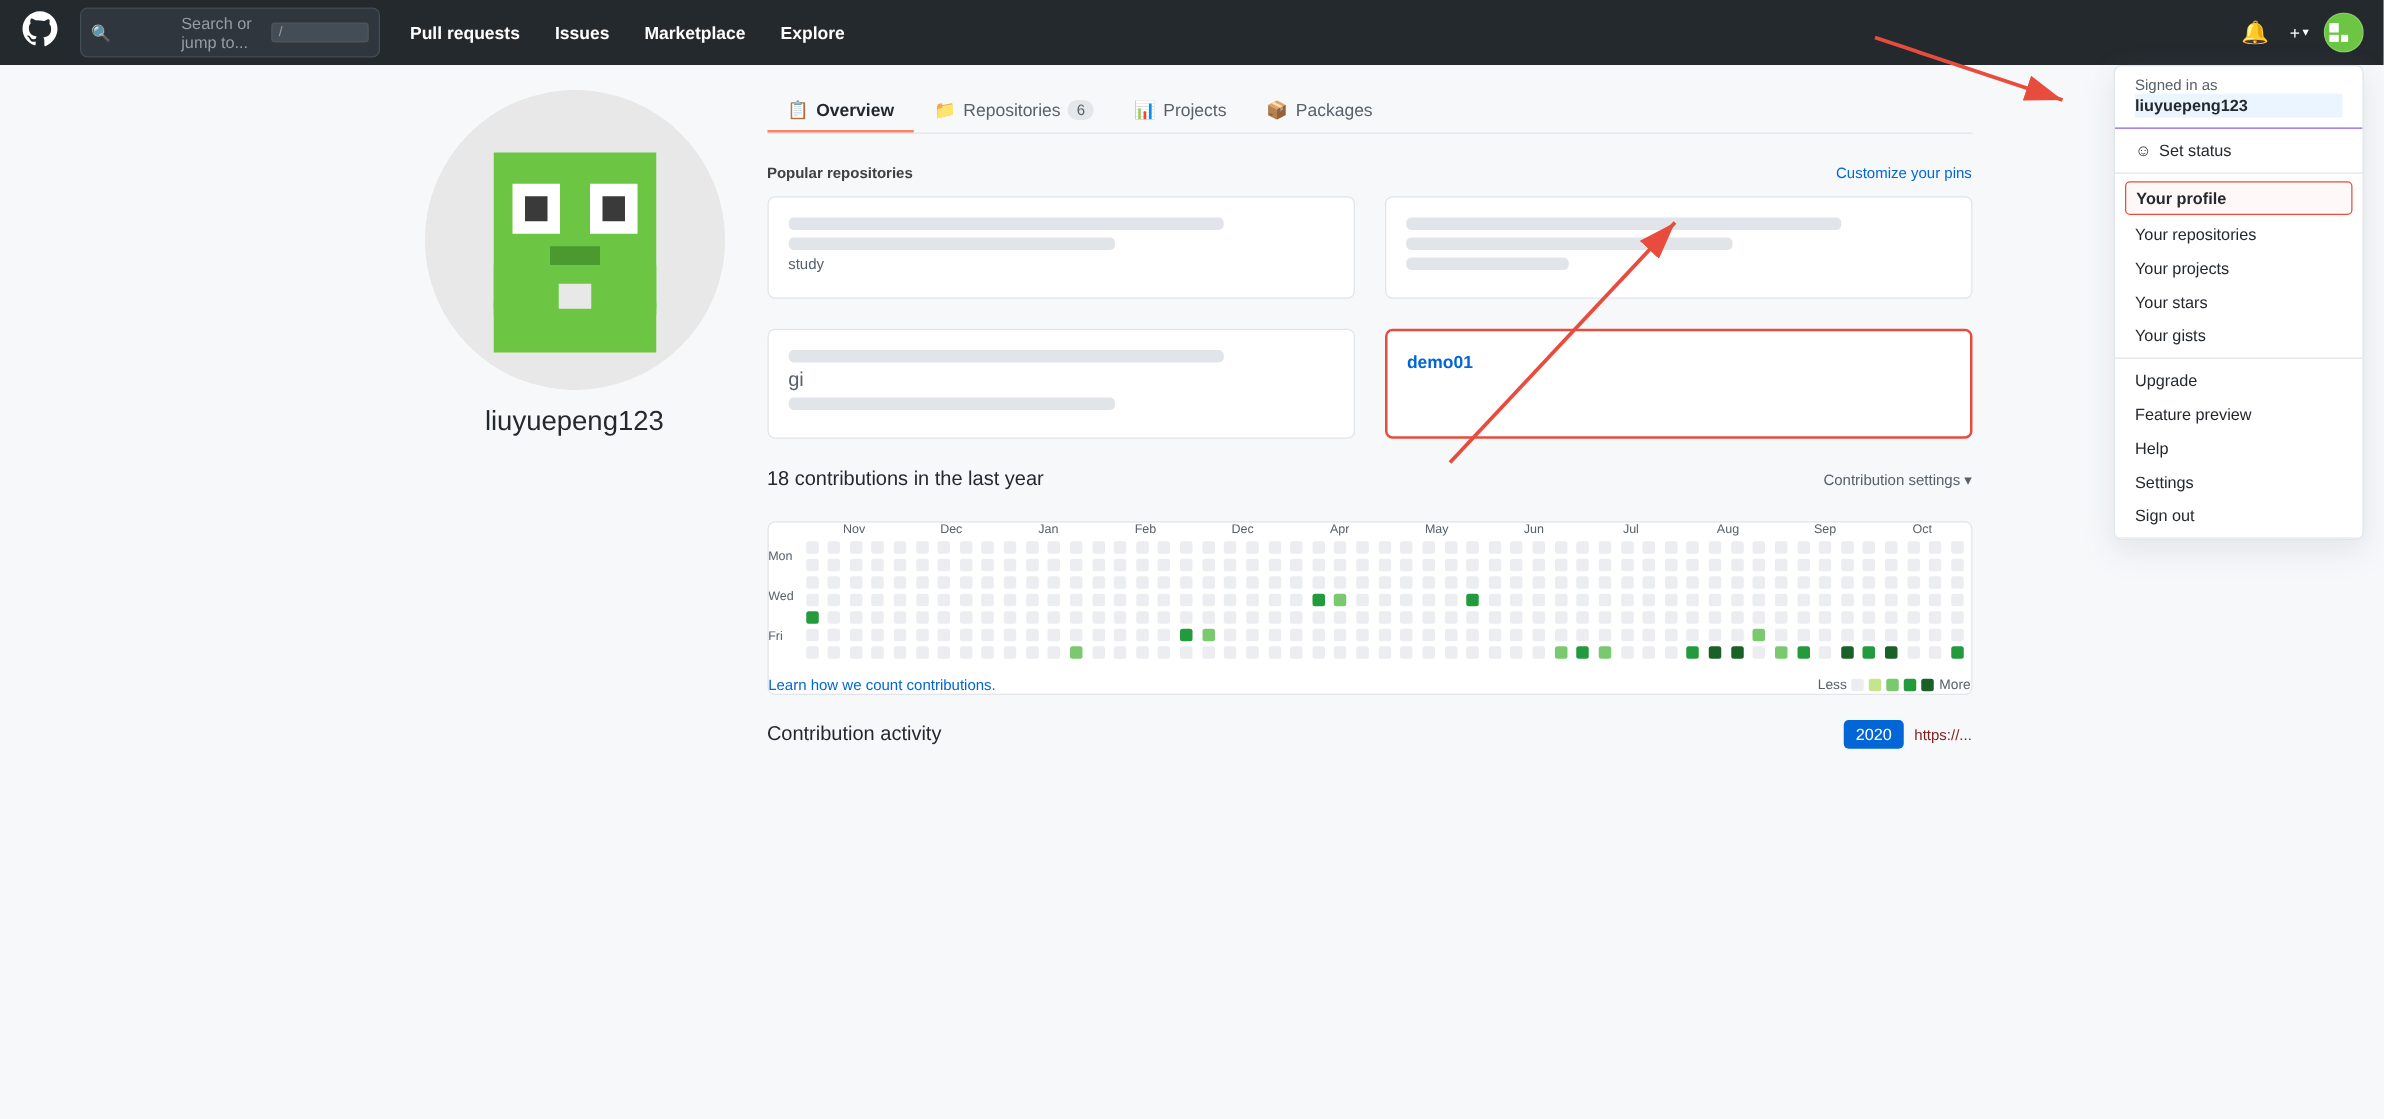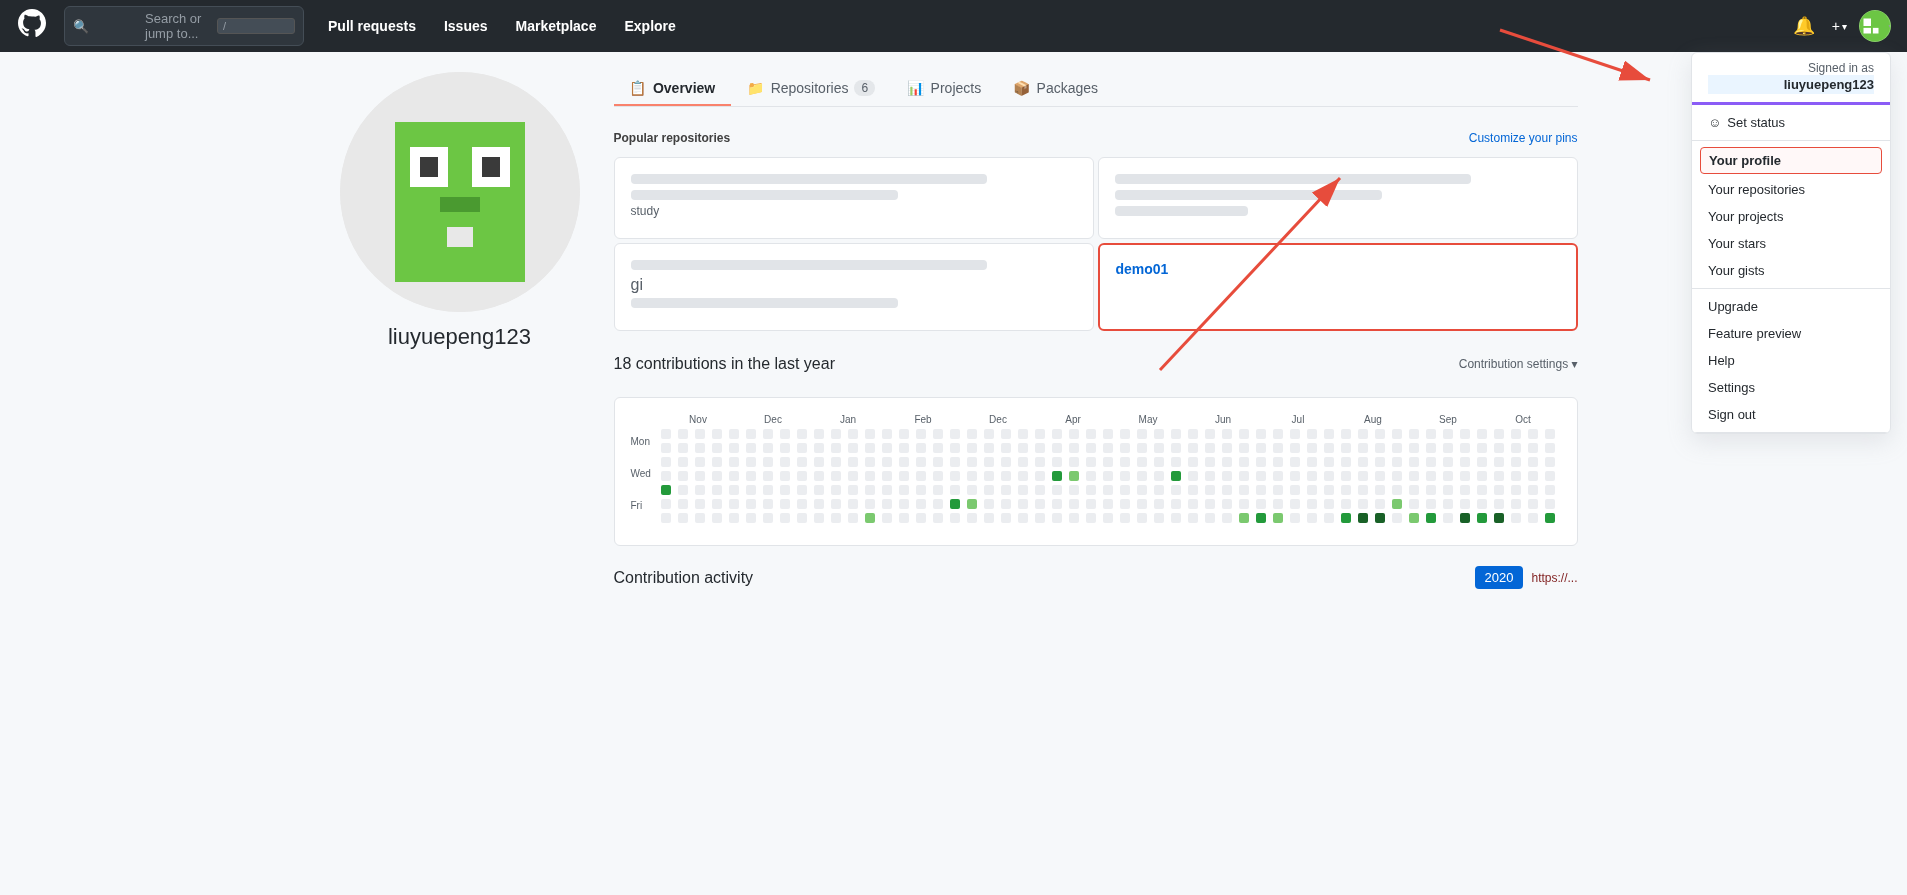--- a/index.html
+++ b/index.html
@@ -151,21 +151,21 @@
       justify-content: space-between;
       align-items: center;
       margin-bottom: 12px;
     }
     .section-title { font-size: 12px; font-weight: 700; color: #404040; }
     .customize-link { font-size: 12px; color: #0366d6; cursor: pointer; }
 
     .repos-grid {
       display: grid;
       grid-template-columns: 1fr 1fr;
-      gap: 4px;
+      gap: 24px;
       margin-bottom: 24px;
     }
     .repo-card {
       border: 1px solid #e1e4e8;
       border-radius: 6px;
       padding: 16px;
       background: #fff;
     }
     .repo-card.highlighted {
       border: 2px solid #e74c3c;
@@ -187,21 +187,20 @@
       justify-content: space-between;
       align-items: center;
       margin-bottom: 24px;
     }
     .contributions-title { font-size: 16px; font-weight: 400; }
     .contribution-settings-link { font-size: 12px; color: #586069; cursor: pointer; }
 
     .contrib-graph {
       border: 1px solid #e1e4e8;
       border-radius: 6px;
-      padding: 16px;
       background: #fff;
       overflow: hidden;
     }
     .contrib-months {
       display: flex;
       margin-bottom: 4px;
       padding-left: 30px;
     }
     .contrib-month {
       font-size: 10px;
@@ -275,22 +274,21 @@
       border: 1px solid #e1e4e8;
       border-radius: 6px;
       box-shadow: 0 8px 24px rgba(149,157,165,0.2);
       z-index: 200;
       overflow: hidden;
     }
     .dropdown-header {
       padding: 8px 16px;
       font-size: 12px;
       color: #586069;
-      border-bottom: 3px solid #8b5cf6;
-      text-align: right;
+      border-bottom: 1px solid #8b5cf6;
     }
     .dropdown-username {
       font-weight: 600;
       color: #24292e;
       font-size: 13px;
       background: #eaf5ff;
       padding: 2px 0;
     }
     .dropdown-section {
       border-bottom: 1px solid #e1e4e8;
@@ -842,20 +840,32 @@
             <div class="contrib-cell "></div>
             <div class="contrib-cell l4"></div>
             <div class="contrib-cell l3"></div>
             <div class="contrib-cell l4"></div>
             <div class="contrib-cell "></div>
             <div class="contrib-cell "></div>
             <div class="contrib-cell l3"></div>
           </div>
       </div>
 
+      <div class="contrib-footer">
+        <a class="contrib-learn-link">Learn how we count contributions.</a>
+        <div class="contrib-legend">
+          <span>Less</span>
+          <div class="legend-cell" style="background:#ebedf0;"></div>
+          <div class="legend-cell" style="background:#c6e48b;"></div>
+          <div class="legend-cell" style="background:#7bc96f;"></div>
+          <div class="legend-cell" style="background:#239a3b;"></div>
+          <div class="legend-cell" style="background:#196127;"></div>
+          <span>More</span>
+        </div>
+      </div>
     </div>
 
     <div class="activity-section">
       <span class="activity-title">Contribution activity</span>
       <div style="display:flex;align-items:center;gap:8px;">
         <button class="activity-year-btn">2020</button>
         <span class="activity-url">https://...</span>
       </div>
     </div>
   </main>

